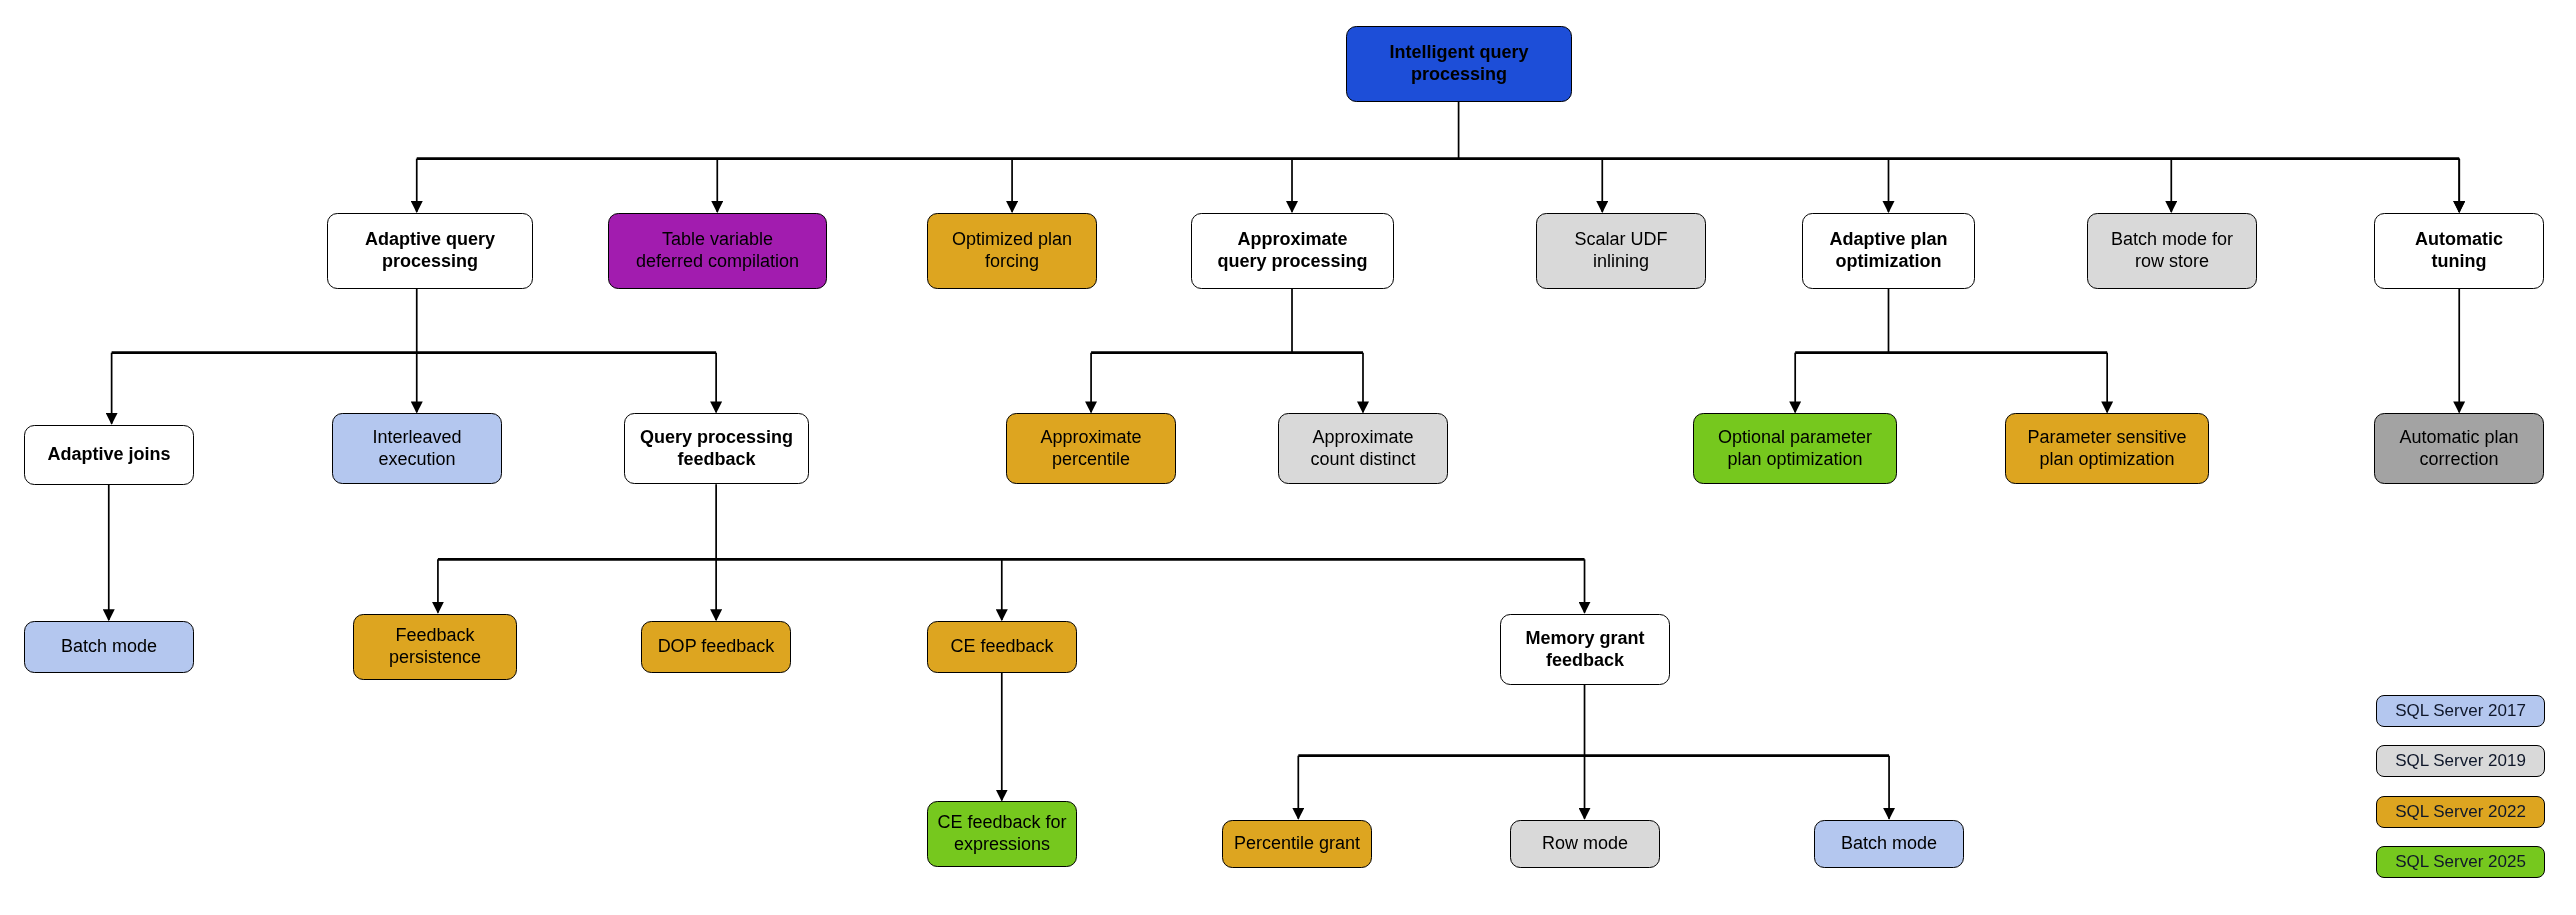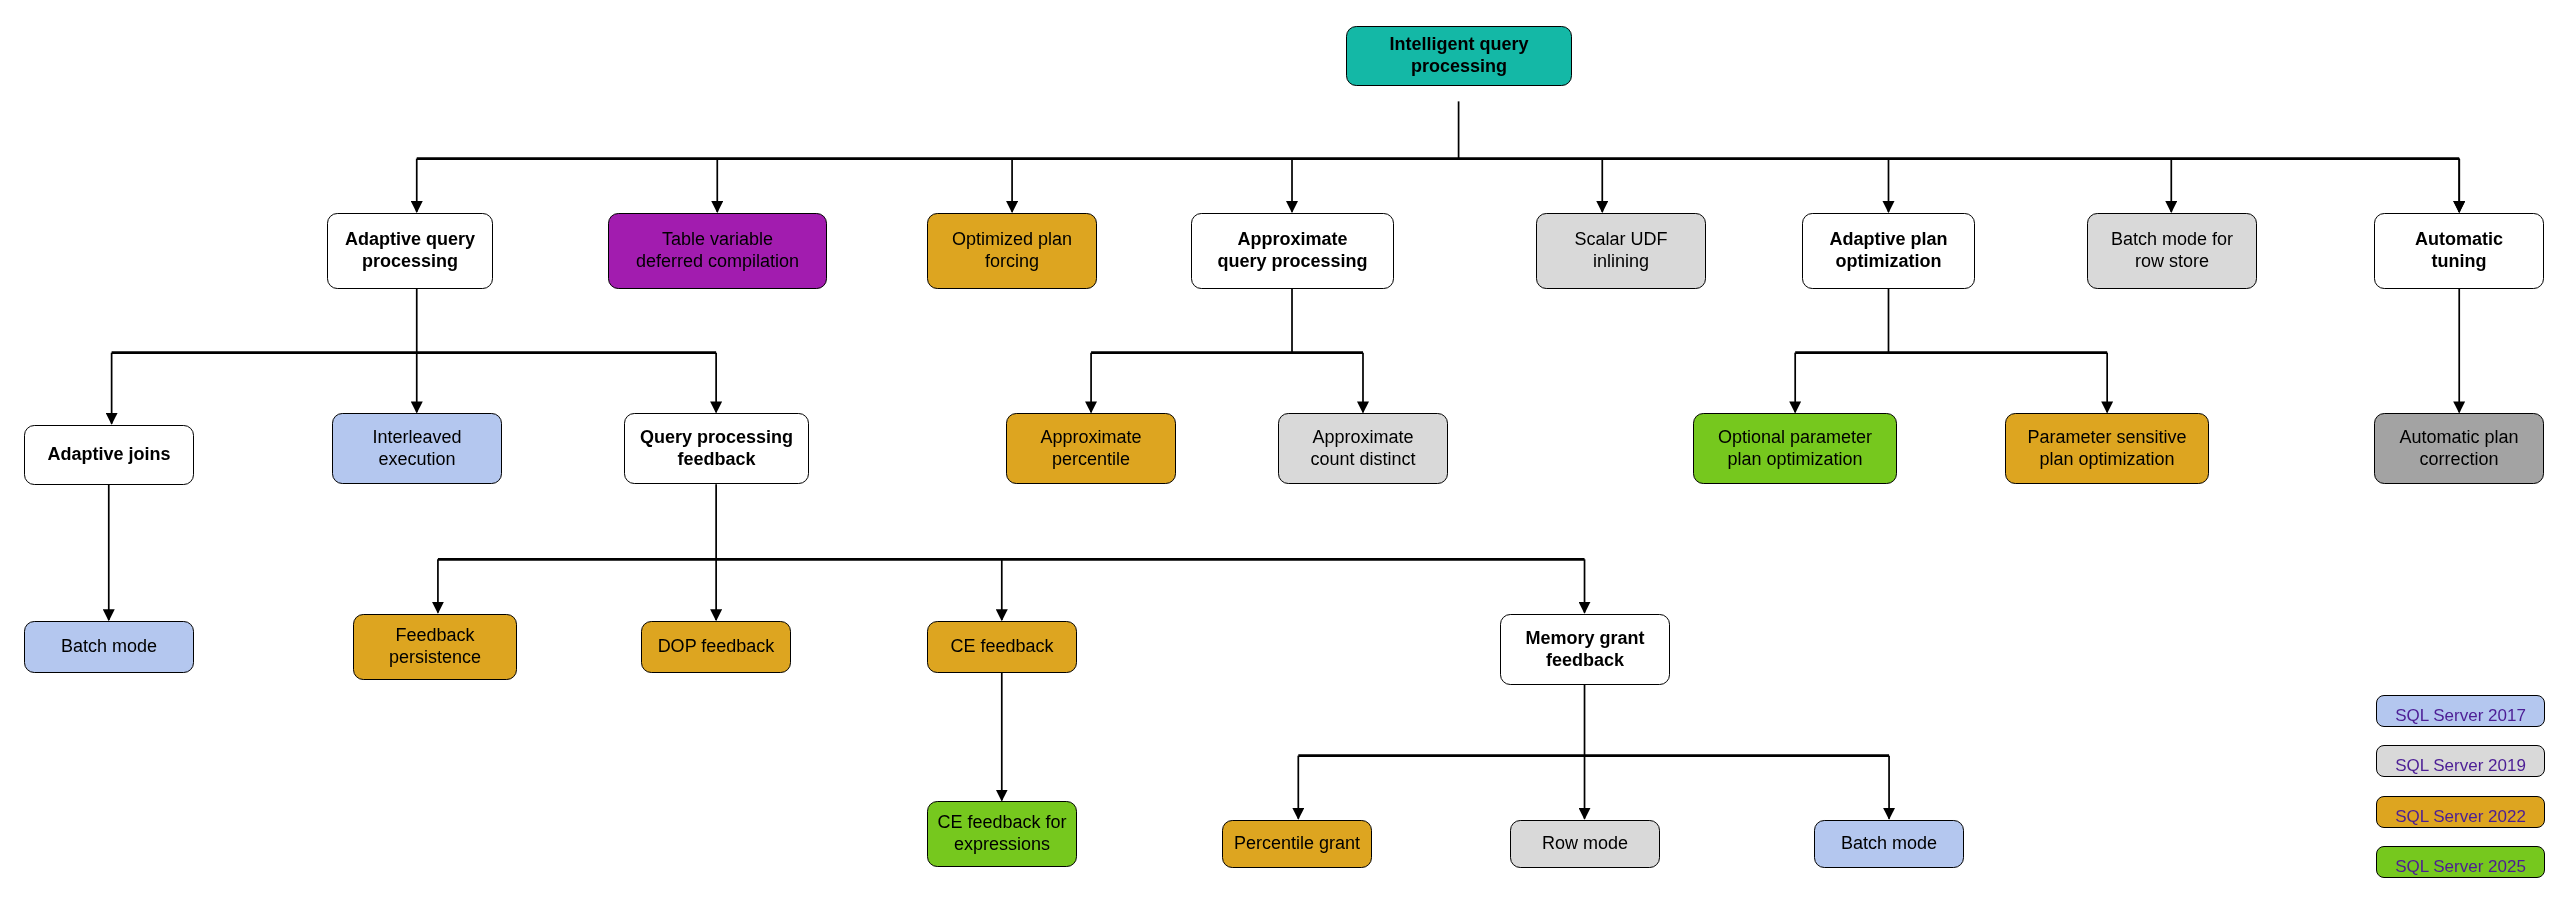--- a/index.html
+++ b/index.html
@@ -39,25 +39,25 @@
     overflow: hidden;
   }
   .node.bold { font-weight: bold; }
   .node .lbl { display: block; white-space: pre-line; }
   .legend-item {
     position: absolute;
     box-sizing: border-box;
     border: 1.7px solid #000000;
     border-radius: 8px;
     display: flex;
-    align-items: flex-end;
+    align-items: center;
     justify-content: center;
     font-family: "Liberation Sans", sans-serif;
     font-size: 17px;
-    color: #4c1d95;
+    color: #0f172a;
     background: #ffffff;
   }
 </style>
 </head>
 <body>
 
 <div id="canvas">
   <svg id="edges" viewBox="0 0 4500 1600" xmlns="http://www.w3.org/2000/svg">
     <defs>
       <marker id="arrow" viewBox="0 0 10 10" refX="9" refY="5" markerWidth="7" markerHeight="7" orient="auto-start-reverse">
@@ -99,25 +99,25 @@
         <line x1="2268" y1="1320" x2="2268" y2="1430" stroke-width="3" marker-end="url(#arrow)"></line>
         <line x1="2768" y1="1320" x2="2768" y2="1430" stroke-width="3" marker-end="url(#arrow)"></line>
         <line x1="3300" y1="1320" x2="3300" y2="1430" stroke-width="3" marker-end="url(#arrow)"></line>
         <line x1="4296" y1="277" x2="4296" y2="370" stroke-width="3" marker-end="url(#arrow)"></line>
         <line x1="190" y1="846" x2="190" y2="1083" stroke-width="3" marker-end="url(#arrow)"></line>
         <line x1="4296" y1="504" x2="4296" y2="720" stroke-width="3" marker-end="url(#arrow)"></line>
         <line x1="1750" y1="1175" x2="1750" y2="1398" stroke-width="3" marker-end="url(#arrow)"></line>
       </g>
   </svg>
   <div id="nodes-layer">
-      <div class="node bold" style="left: 1346px; top: 26px; width: 226px; height: 60px; background: #14b8a6;">
+      <div class="node bold" style="left: 1346px; top: 26px; width: 226px; height: 76px; background: #1d4ed8;">
         <span class="lbl">Intelligent query
 processing</span>
       </div>
-      <div class="node bold" style="left: 327px; top: 213px; width: 166px; height: 76px; background: rgb(255, 255, 255);">
+      <div class="node bold" style="left: 327px; top: 213px; width: 206px; height: 76px; background: rgb(255, 255, 255);">
         <span class="lbl">Adaptive query
 processing</span>
       </div>
       <div class="node" style="left: 608px; top: 213px; width: 219px; height: 76px; background: #a21caf;">
         <span class="lbl">Table variable
 deferred compilation</span>
       </div>
       <div class="node" style="left: 927px; top: 213px; width: 170px; height: 76px; background: rgb(221, 165, 32);">
         <span class="lbl">Optimized plan
 forcing</span>

